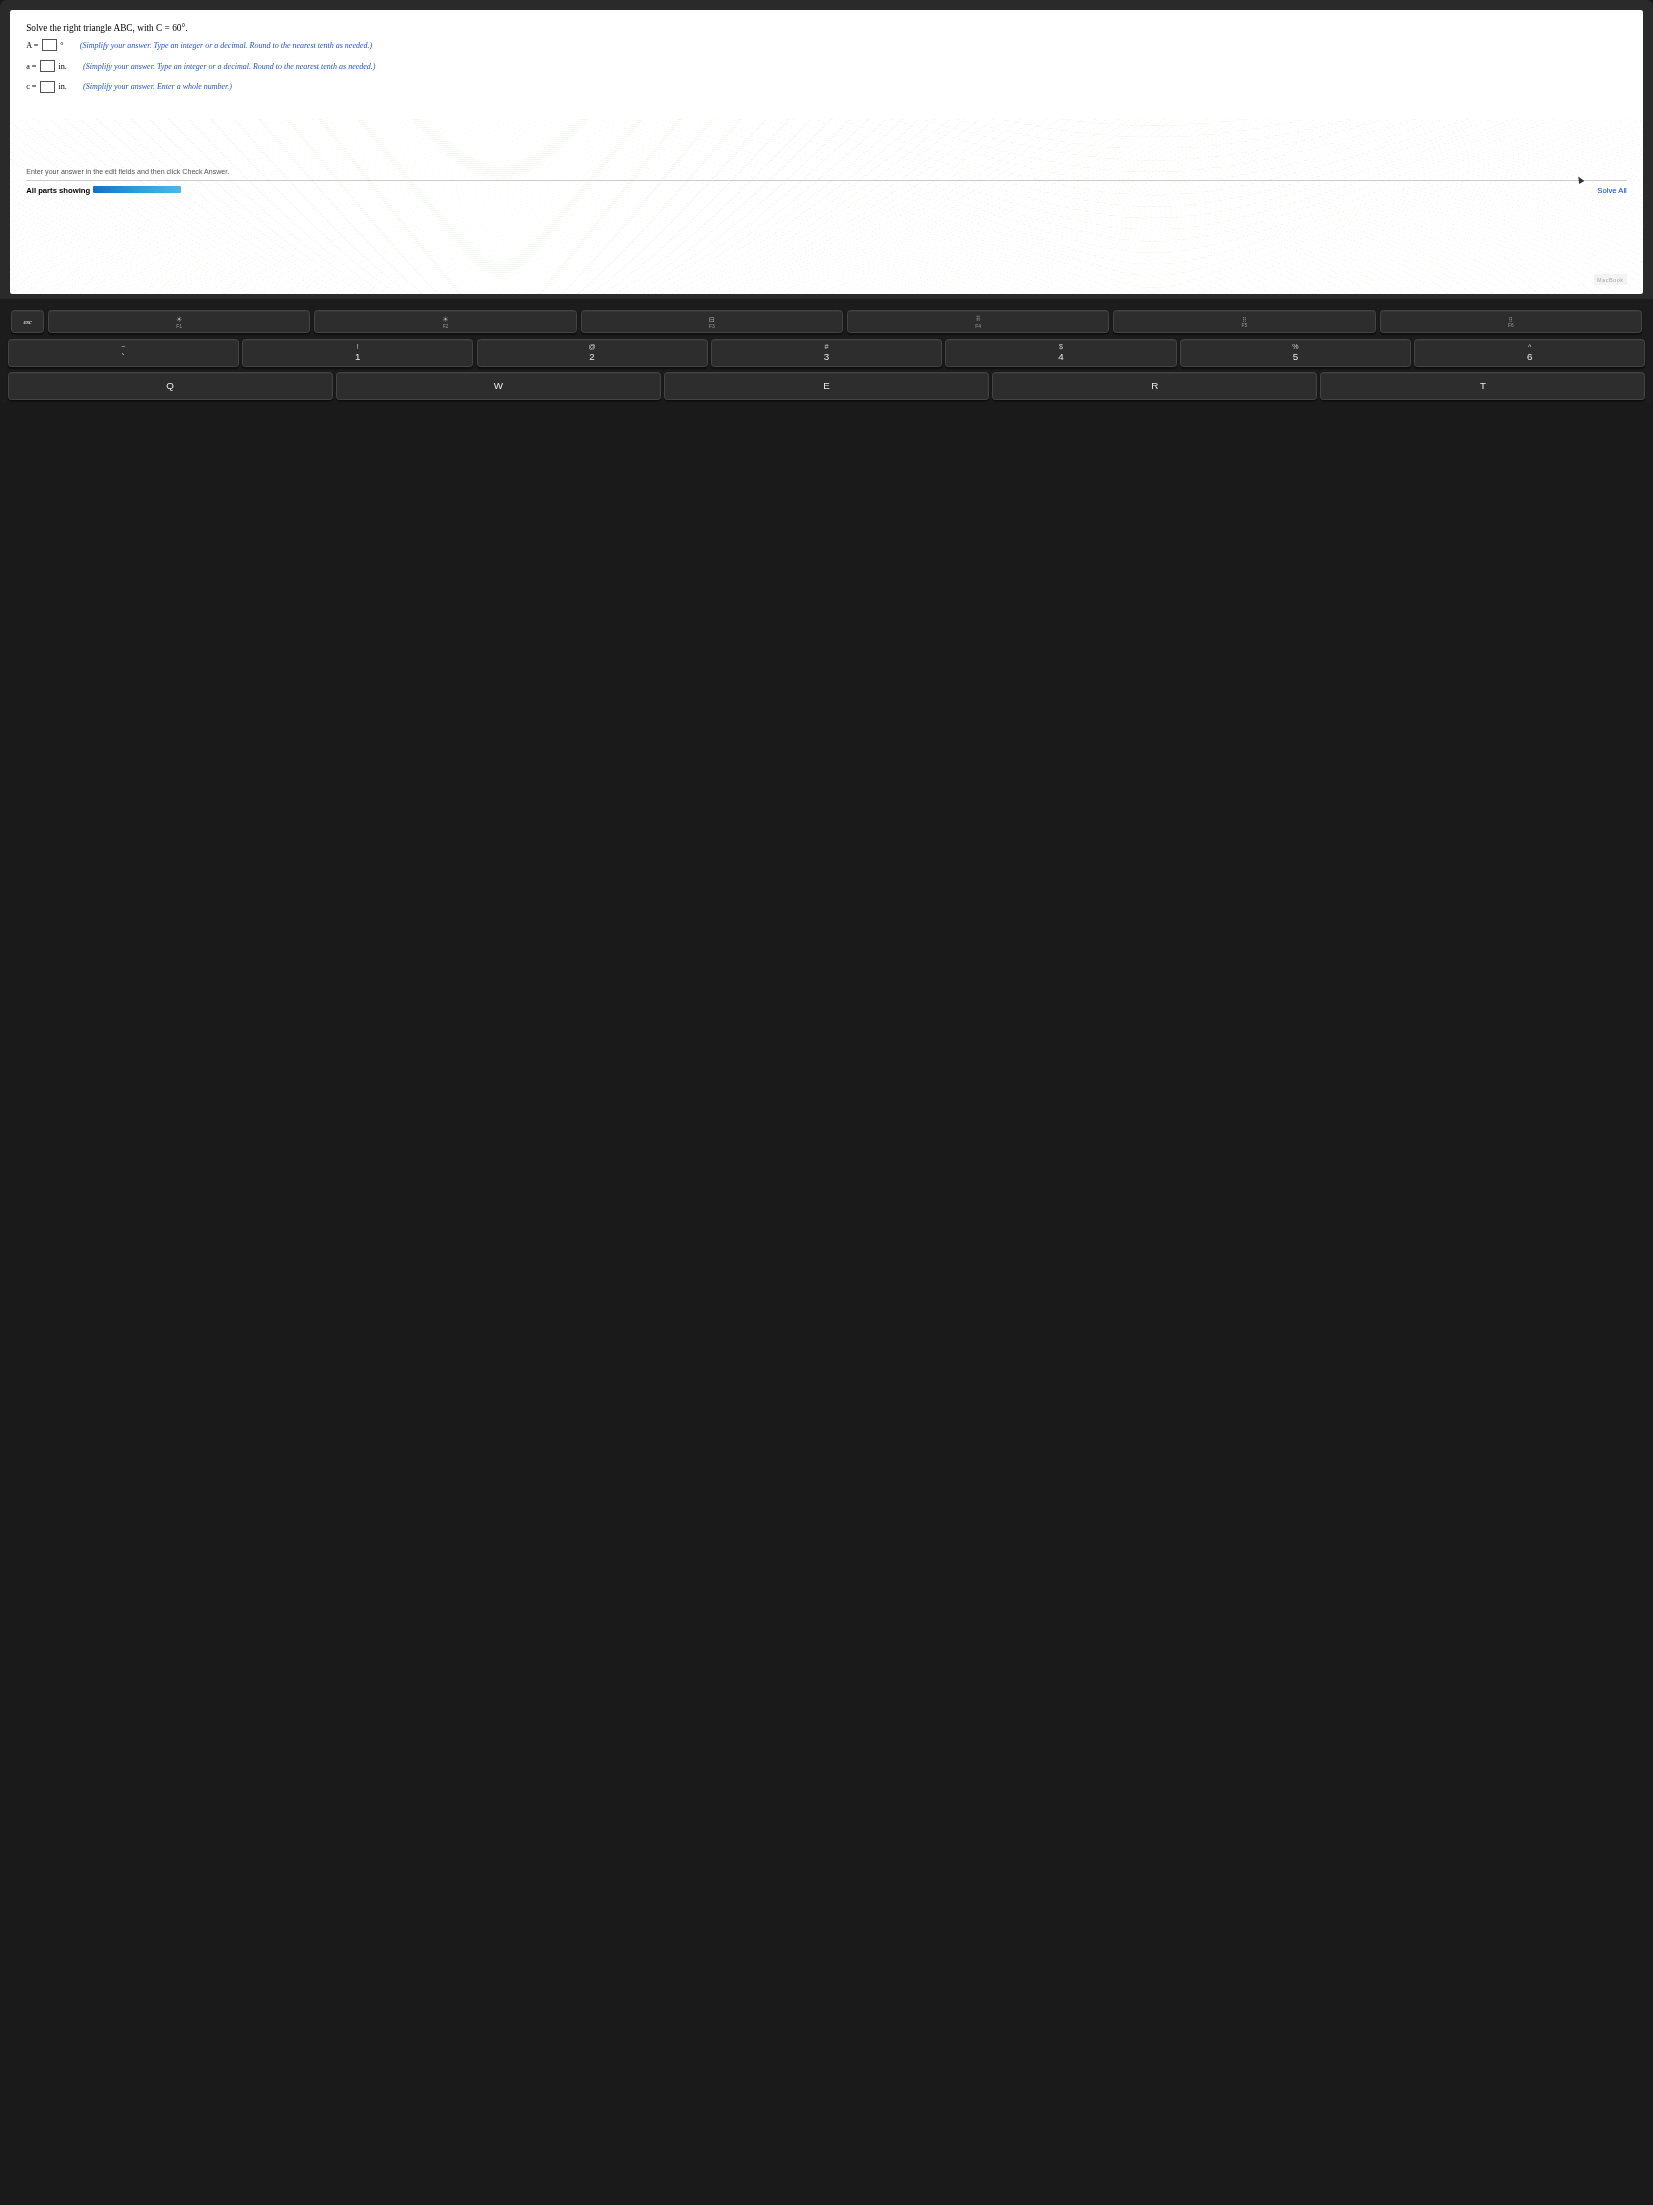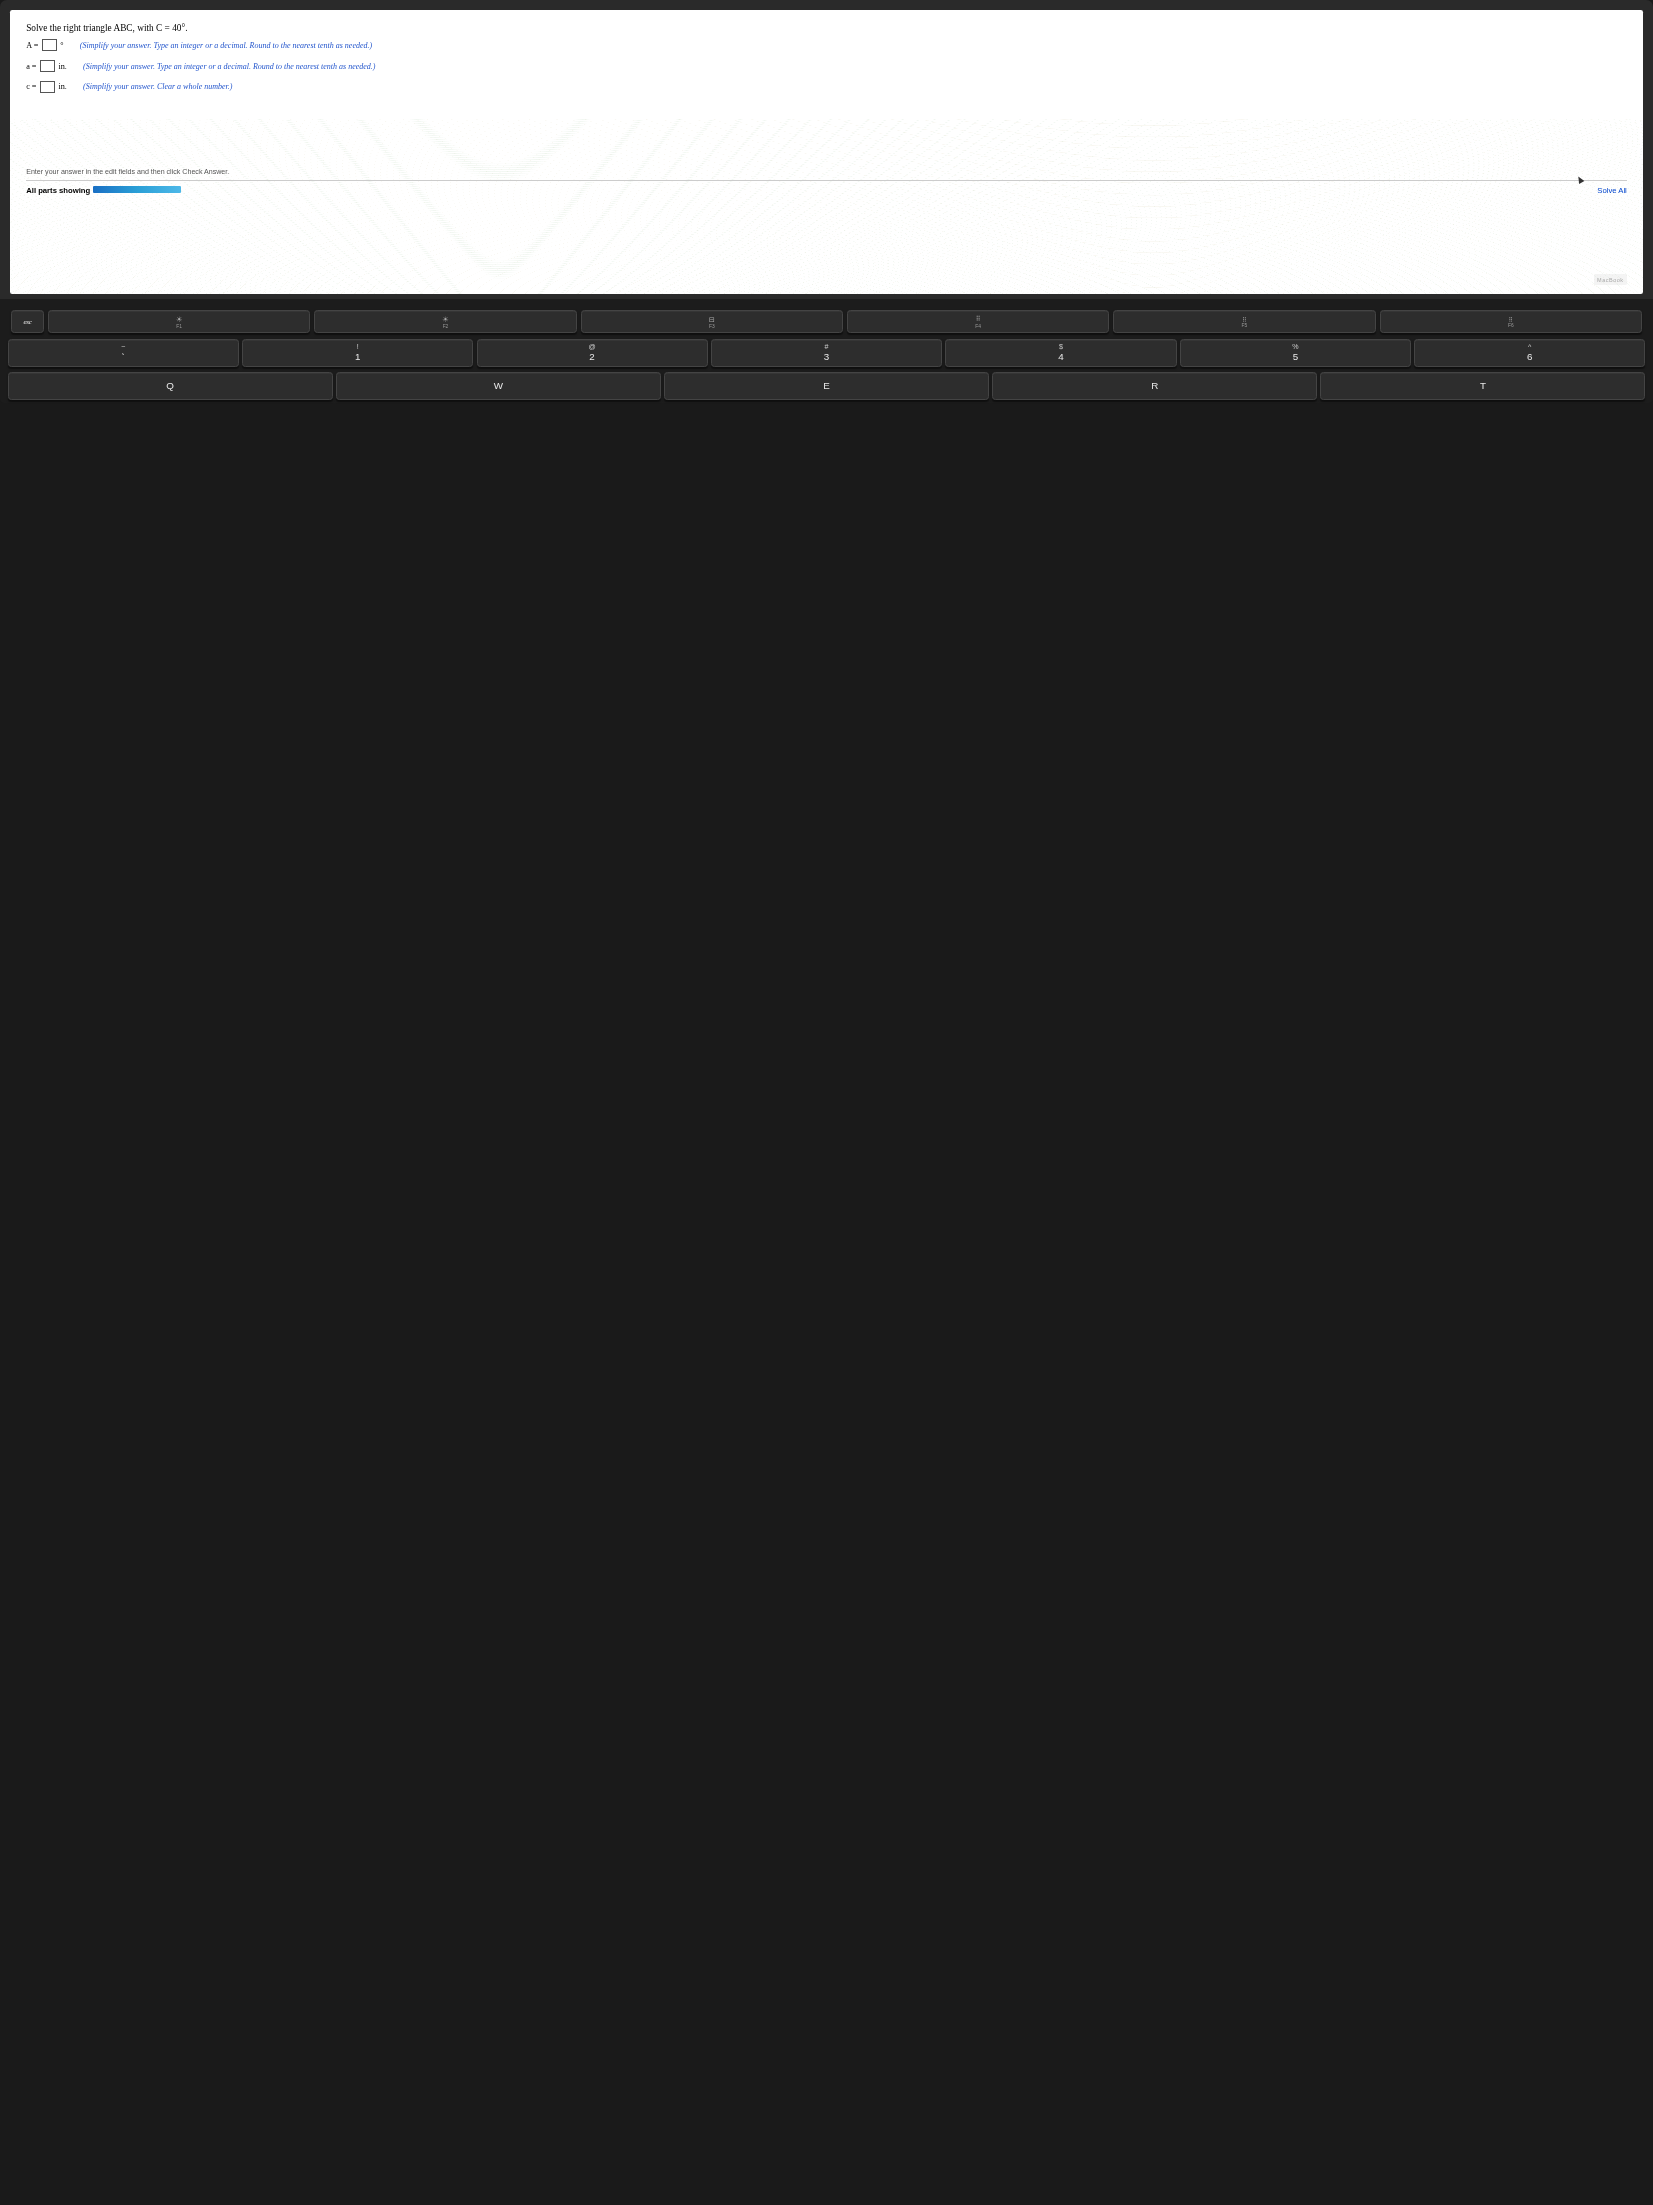--- a/index.html
+++ b/index.html
@@ -299,42 +299,42 @@
 <body>
 
 <div class="laptop-screen">
 
   <div class="screen-content">
 
     <div class="swirl-bg"></div>
 
     <div class="content-inner">
 
-      <div class="problem-title">Solve the right triangle ABC, with C = 40°.</div>
+      <div class="problem-title">Solve the right triangle ABC, with C = 60°.</div>
 
 
       <div class="answer-row">
         <span>A =</span>
         <span class="answer-box"></span>
         <span>°</span>
         <span class="instruction-text">(Simplify your answer. Type an integer or a decimal. Round to the nearest tenth as needed.)</span>
       </div>
 
       <div class="answer-row">
         <span>a =</span>
         <span class="answer-box"></span>
         <span>in.</span>
         <span class="instruction-text">(Simplify your answer. Type an integer or a decimal. Round to the nearest tenth as needed.)</span>
       </div>
 
       <div class="answer-row">
         <span>c =</span>
         <span class="answer-box"></span>
         <span>in.</span>
-        <span class="instruction-text">(Simplify your answer. Clear a whole number.)</span>
+        <span class="instruction-text">(Simplify your answer. Enter a whole number.)</span>
       </div>
 
       <div class="spacer-area"></div>
 
       <div class="cursor-arrow"></div>
 
       <div class="enter-instruction">Enter your answer in the edit fields and then click Check Answer.</div>
 
       <div class="bottom-section">
         <div class="parts-row">

